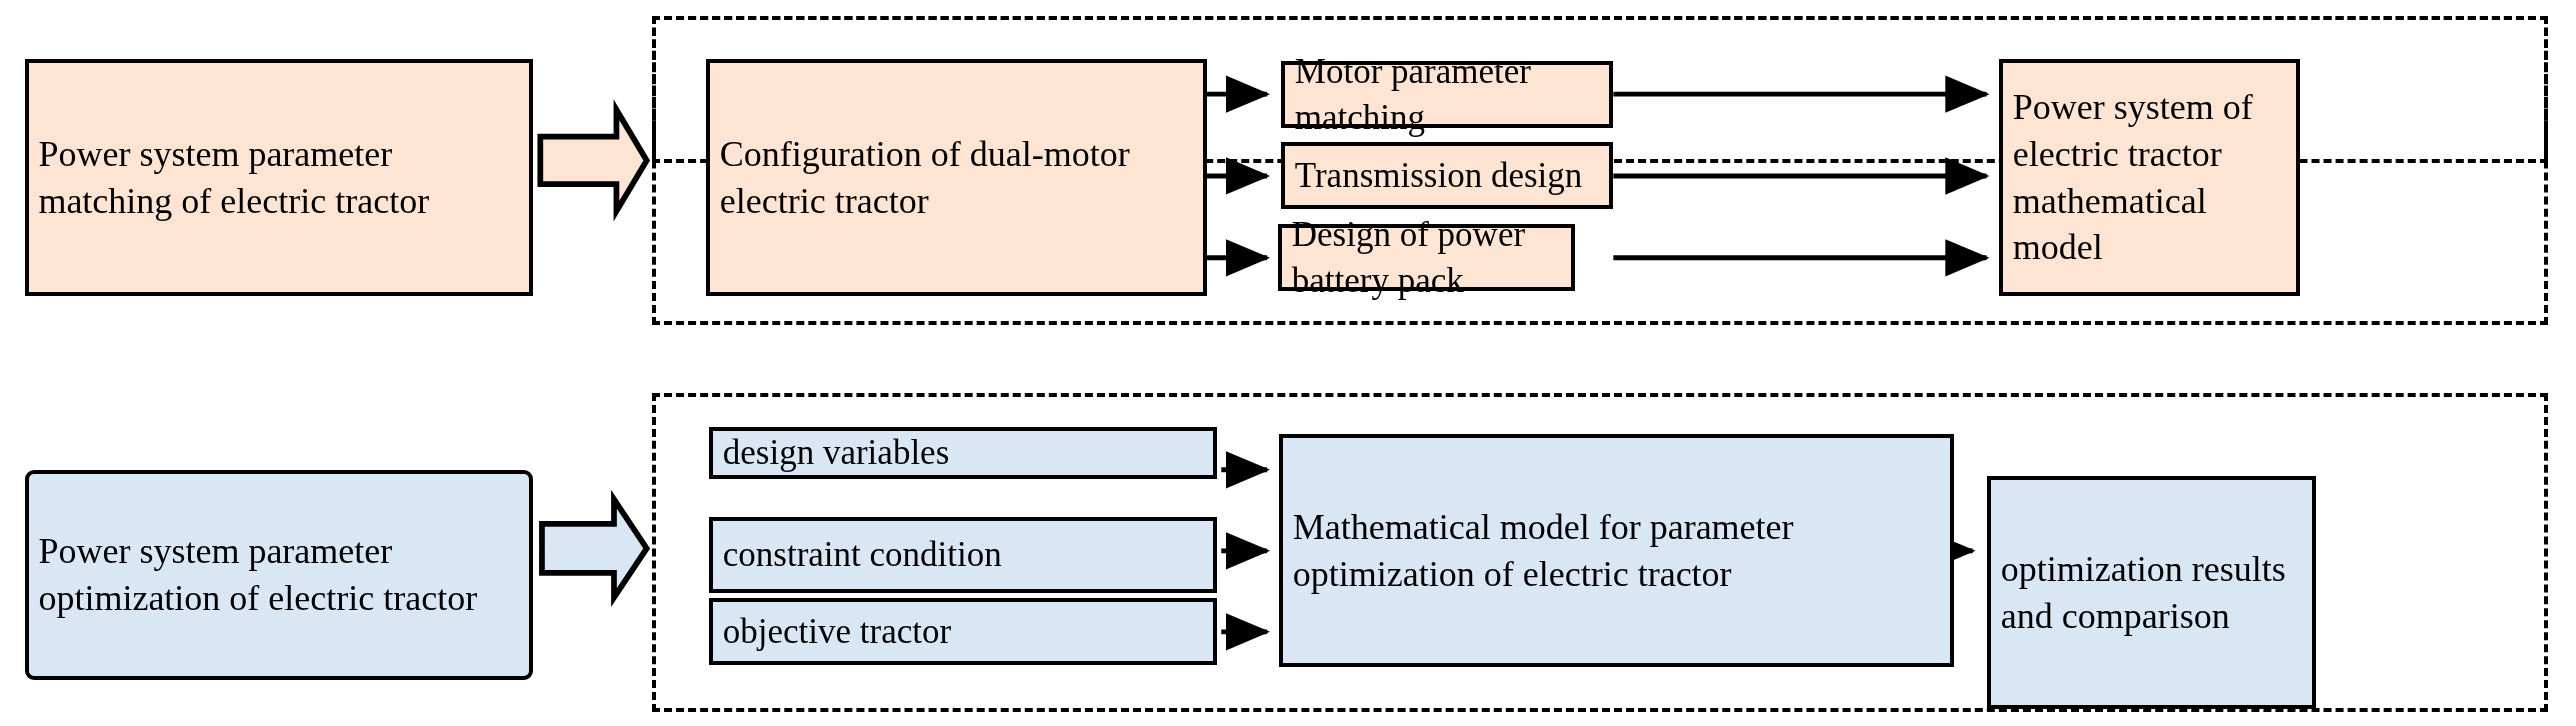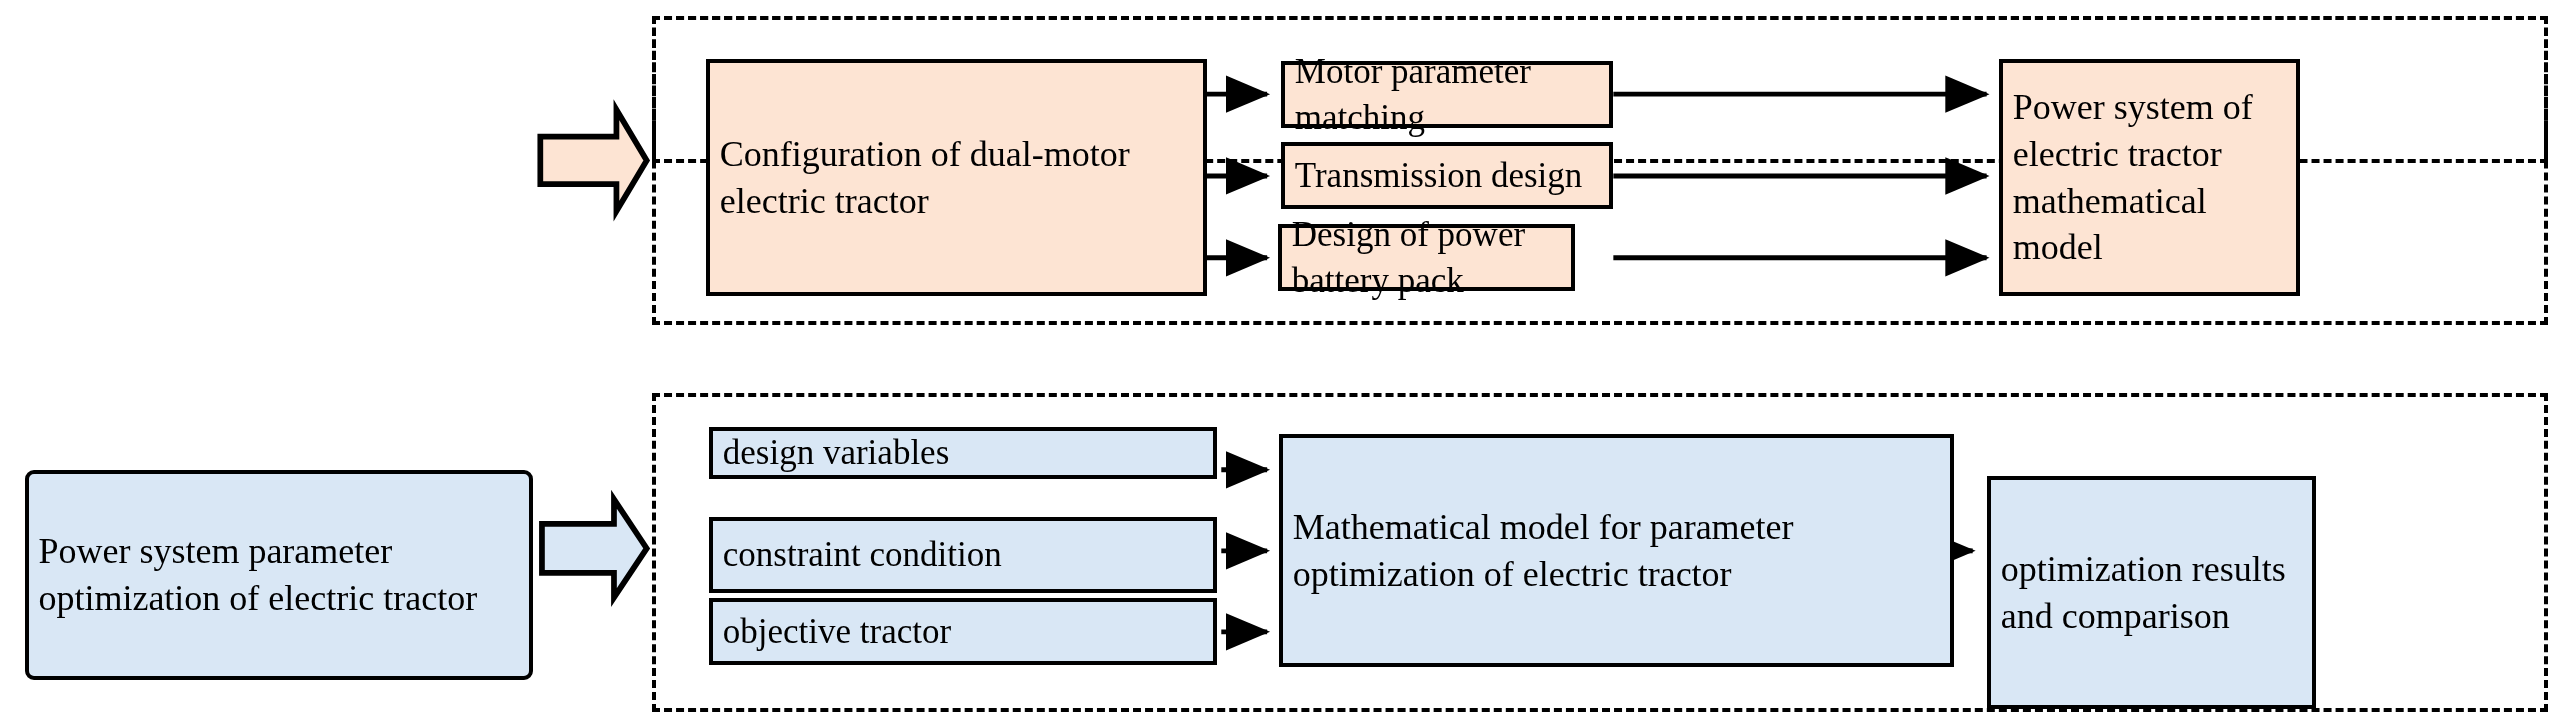--- a/index.html
+++ b/index.html
@@ -81,20 +81,23 @@
 
     <polygon points="660,167 753,167 753,134 790,196 753,258 753,225 660,225" fill="#fde4d3" stroke="#000" stroke-width="7" stroke-linejoin="miter"></polygon>
 
     <polygon points="662,640 750,640 750,610 790,670 750,730 750,700 662,700" fill="#d9e7f5" stroke="#000" stroke-width="7" stroke-linejoin="miter"></polygon>
   </svg>
 
   <div class="group" style="left:652px;top:15.6px;width:1896px;height:147px;"></div>
 
   <div class="group" style="left:652px;top:15.6px;width:1896px;height:309px;"></div>
 
+  <div class="node peach fs-big" style="left:24.6px;top:59px;width:508px;height:237px;">
+    <span>Power system parameter matching of electric tractor</span>
+  </div>
 
   <div class="node peach fs-big" style="left:706px;top:59px;width:501px;height:237px;">
     <span>Configuration of dual-motor electric tractor</span>
   </div>
 
   <div class="node peach fs-small" style="left:1281px;top:61px;width:332px;height:67px;">
     <span>Motor parameter matching</span>
   </div>
 
   <div class="node peach fs-small" style="left:1281px;top:142px;width:332px;height:67px;">

